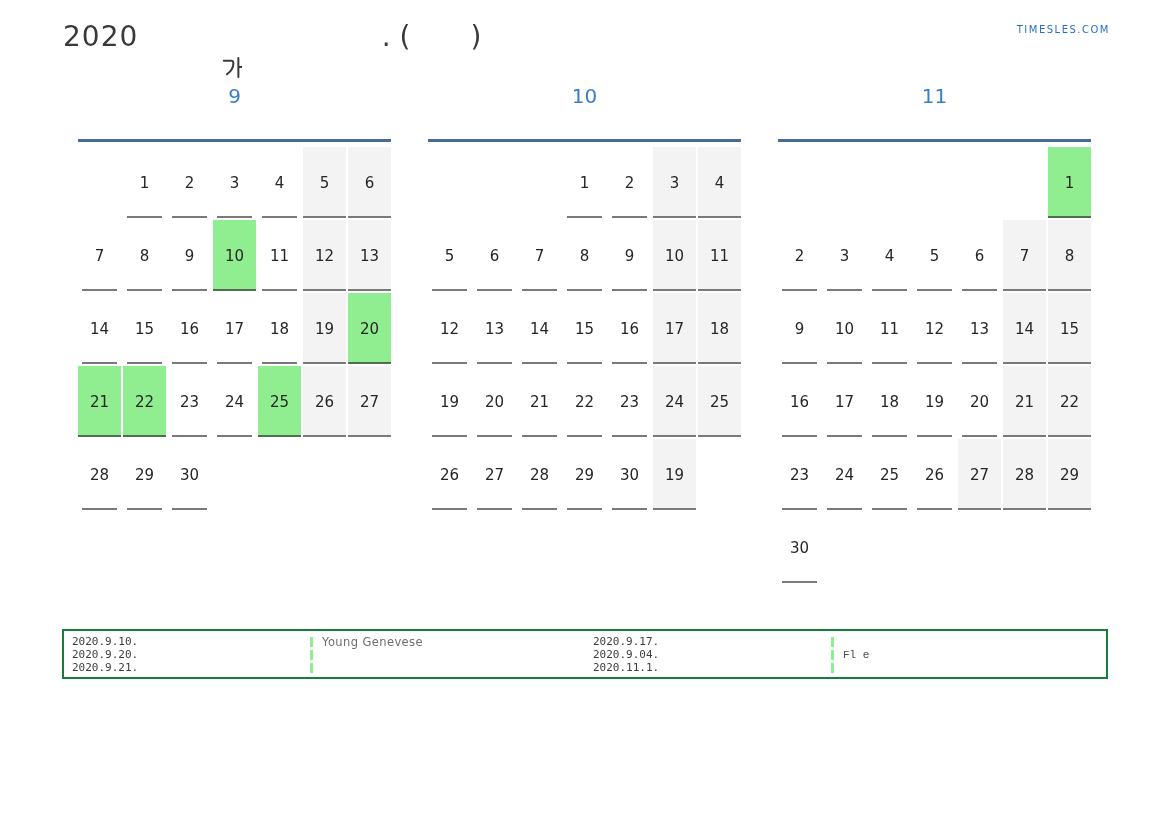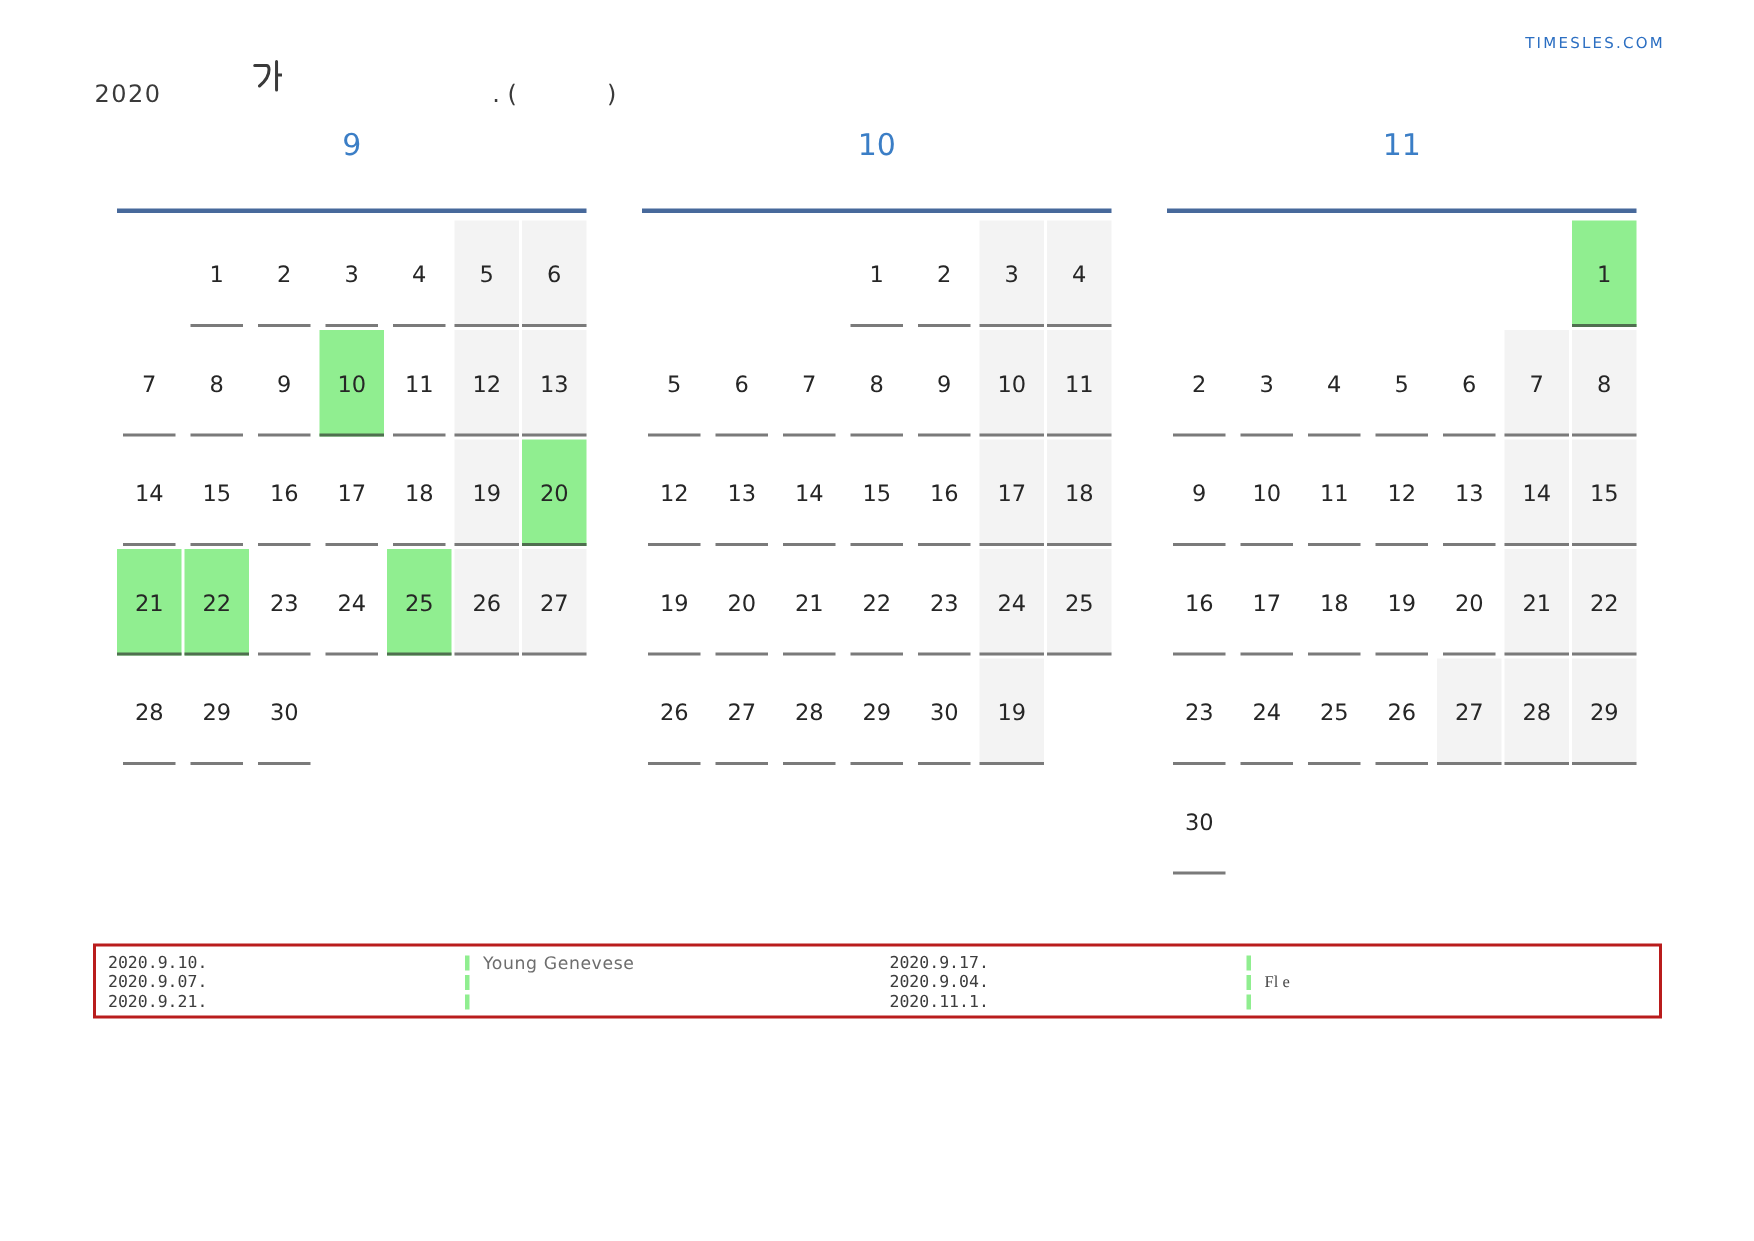--- a/index.html
+++ b/index.html
@@ -1,20 +1,20 @@
 <!DOCTYPE html>
 <html><head>
 <meta charset="utf-8">
 <style>
   * { margin:0; padding:0; box-sizing:border-box; }
   html,body { width:1169px; height:827px; background:#ffffff; font-family:"DejaVu Sans", sans-serif; overflow:hidden; }
   .page { position:relative; width:1169px; height:827px; background:#fff; }
 
   
-  .title { position:absolute; left:63px; top:20px; font-size:16px; color:#3a3a3a; white-space:pre; display:flex; align-items:center; }
+  .title { position:absolute; left:63px; top:20px; font-size:28px; color:#3a3a3a; white-space:pre; display:flex; }
   .title .year { letter-spacing:1px; }
   .title .ko-glyph { margin-left:30px; display:inline-block; }
   .title .sr { position:absolute; width:1px; height:1px; overflow:hidden; opacity:0; }
   .title .punct-open { margin-left:140px; }
   .title .punct-close { margin-left:60px; }
   .logo { position:absolute; right:59px; top:24px; font-size:10px; letter-spacing:1.5px; color:#2c6fc2; text-decoration:none; cursor:pointer; }
 
   
   .cal-row { position:absolute; left:78px; top:84px; display:flex; gap:37px; }
   .calendar { width:313px; }
@@ -22,27 +22,27 @@
   .month-rule { margin-top:31px; height:3px; background:#47699b; }
   .month-grid { margin-top:5px; display:grid; grid-template-columns:repeat(7,1fr); grid-auto-rows:71px; gap:2px; }
   .cell { position:relative; display:flex; align-items:center; justify-content:center; font-size:15px; color:#262626; }
   .cell.weekend { background:#f3f3f3; }
   .cell.highlight { background:#90ee90; }
   .cell .line { position:absolute; bottom:0; left:4px; right:4px; height:2px; background:#7a7a7a; }
   .cell.weekend .line, .cell.highlight .line { left:0; right:0; }
   .cell.highlight .line { background:#4f6f4f; }
 
   
-  .legend { position:absolute; left:62px; top:629px; width:1046px; height:50px; border:2px solid #b91c1c; display:flex; }
+  .legend { position:absolute; left:62px; top:629px; width:1046px; height:50px; border:2px solid #15803d; display:flex; }
   .legend-group { width:50%; display:flex; padding:5px 0 0 8px; }
   .legend-dates { width:238px; font-family:"DejaVu Sans Mono", monospace; font-size:11px; line-height:12.8px; color:#3d3d3d; white-space:pre; }
   .legend-marker { display:flex; flex-direction:column; margin-top:1px; }
   .legend-marker i { display:block; width:3px; height:10px; margin-bottom:3px; background:#90ee90; }
   .legend-labels { margin-left:9px; font-size:11.5px; line-height:12.8px; color:#6e6e6e; letter-spacing:0.4px; }
-  .legend-group.g1 .legend-labels { font-family:Liberation Serif, serif; font-size:11px; letter-spacing:0; color:#4a4a4a; }
+  .legend-group.g1 .legend-labels { font-family:Liberation Mono, monospace; font-size:11px; letter-spacing:0; color:#4a4a4a; }
   .legend-labels div { min-height:12.8px;text-align:right; }
 </style>
 </head>
 <body>
 
 <div class="page">
 
   <div class="title">
     <span class="year">2020</span>
     <span class="ko-glyph">
@@ -459,21 +459,21 @@
           <div class="cell empty"></div>
           <div class="cell empty"></div>
           <div class="cell empty"></div>
           <div class="cell empty"></div>
         </div>
     </div>
   </div>
 
   <div class="legend">
     <div class="legend-group g0">
-      <div class="legend-dates"><div>2020.9.10.</div><div>2020.9.07.</div><div>2020.9.21.</div></div>
+      <div class="legend-dates"><div>2020.9.10.</div><div>2020.9.20.</div><div>2020.9.21.</div></div>
       <div class="legend-marker">
           <i></i>
           <i></i>
           <i></i>
         </div>
       <div class="legend-labels">
           <div>Young Genevese</div>
           <div></div>
           <div></div>
         </div>

